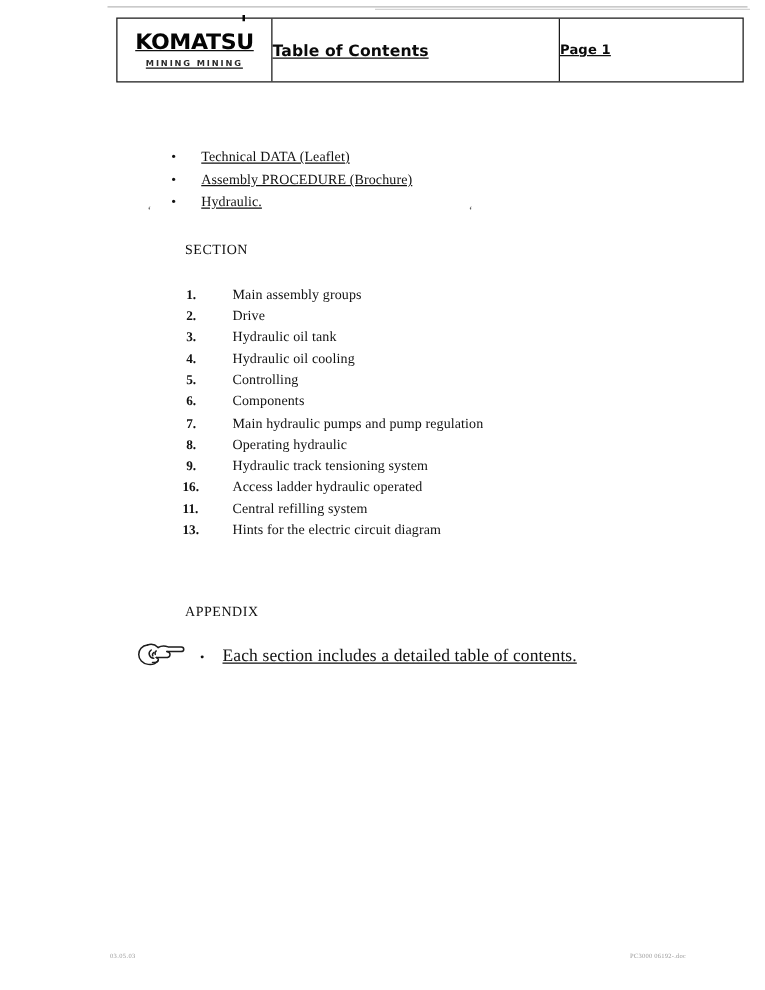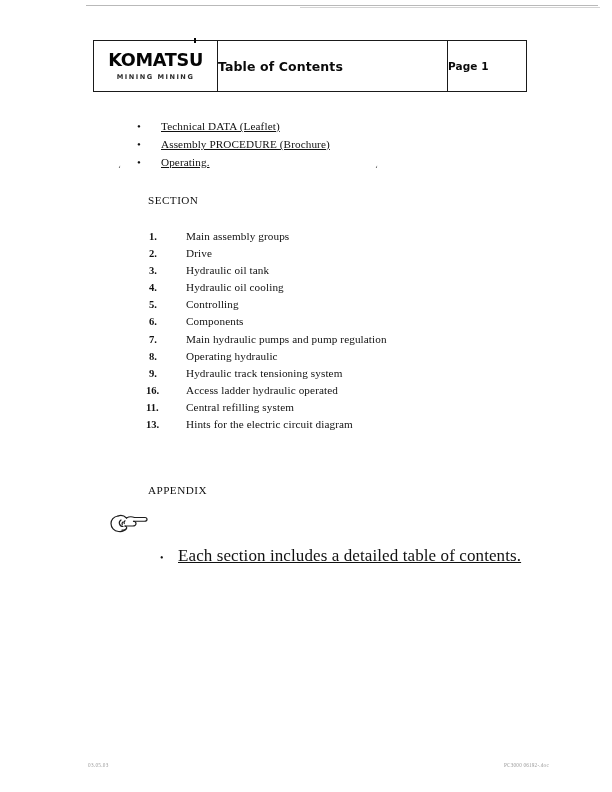--- a/index.html
+++ b/index.html
@@ -38,26 +38,27 @@
     left: 300px;
     width: 300px;
     height: 1px;
     background: #d3d3d3;
   }
 
   
   .header-table {
     position: absolute;
     left: 93px;
-    top: 40px;
-    width: 434px;
+    top: 14px;
+    width: 502px;
     height: 52px;
     border: 1.4px solid #1a1a1a;
     box-sizing: border-box;
     display: flex;
+    text-decoration: underline;
   }
   .hcell {
     box-sizing: border-box;
     display: flex;
     align-items: center;
     justify-content: flex-start;
     position: relative;
   }
   .hcell.logo-cell {
     width: 124px;
@@ -208,21 +209,21 @@
   }
 
   .appendix-note {
     position: absolute;
     left: 160px;
     top: 398px;
     display: flex;
     align-items: baseline;
   }
   .appendix-note .bullet-dot { width: 18px; flex: 0 0 18px; font-size: 10px; }
-  .appendix-note .bullet-text { font-size: 17px; margin-top: 28px; }
+  .appendix-note .bullet-text { font-size: 14px; }
 
   .hand-icon {
     position: absolute;
     left: 110px;
     top: 390px;
     width: 38px;
     height: 26px;
   }
 
   
@@ -277,21 +278,21 @@
         <div class="bullet-row">
           <span class="bullet-dot">•</span>
           <span class="bullet-text">Technical DATA (Leaflet)</span>
         </div>
         <div class="bullet-row">
           <span class="bullet-dot">•</span>
           <span class="bullet-text">Assembly PROCEDURE (Brochure)</span>
         </div>
         <div class="bullet-row">
           <span class="bullet-dot">•</span>
-          <span class="bullet-text">Operating.</span>
+          <span class="bullet-text">Hydraulic.</span>
         </div>
       </div>
 
     <div class="section-head">SECTION</div>
 
     <div class="num-list">
         <div class="num-row">
           <span class="num-idx">1.</span>
           <span class="num-text">Main assembly groups</span>
         </div>

